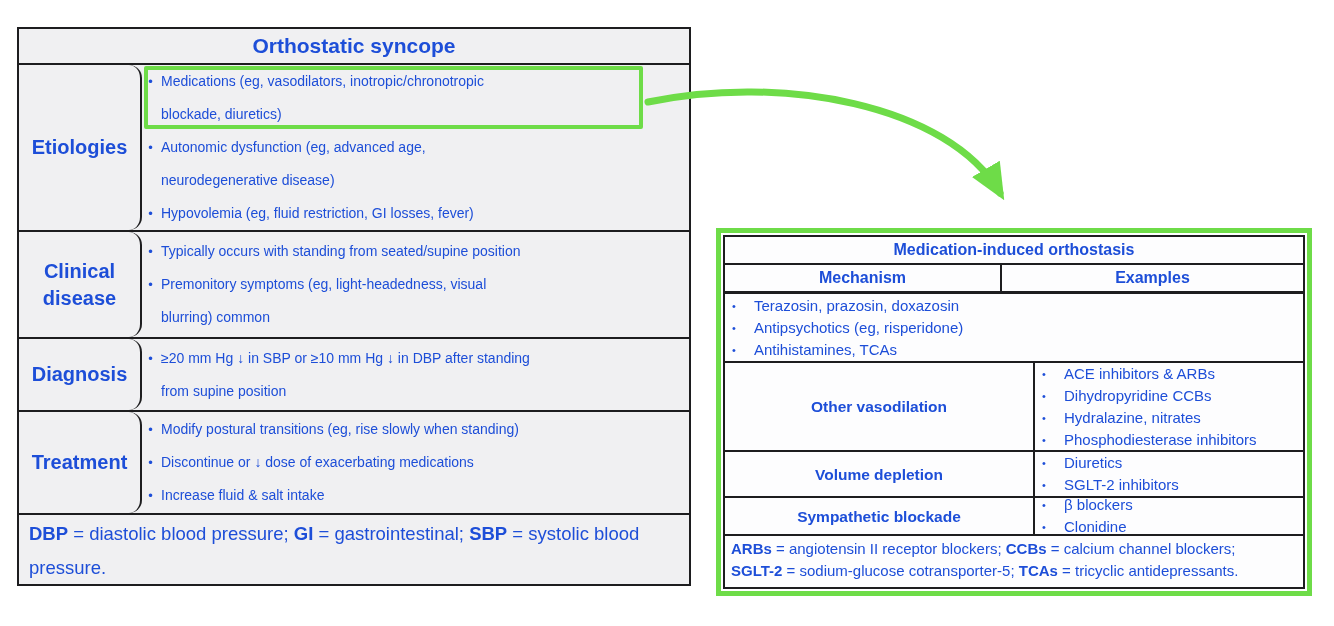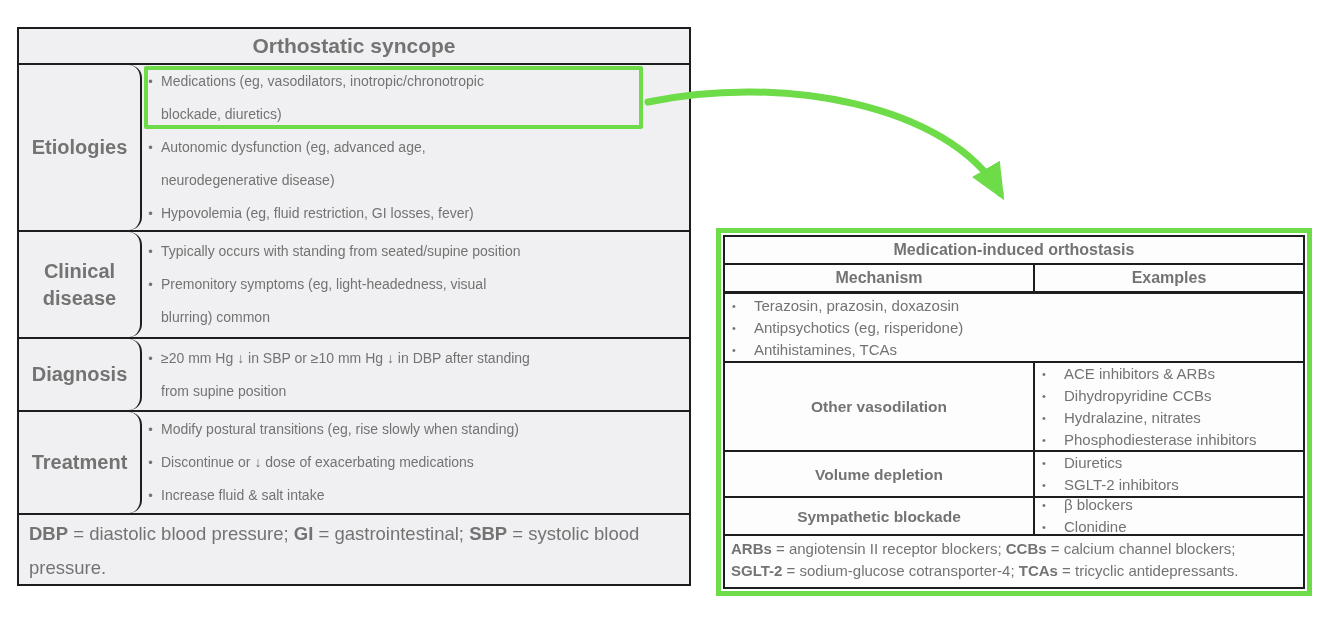--- a/index.html
+++ b/index.html
@@ -3,21 +3,21 @@
 <meta charset="utf-8">
 <style>
   :root{
     --green:#6edc48;
     --line:#1d1d1f;
     --left-bg:#f0f0f2;
     --right-bg:#fdfdfe;
   }
   html,body{margin:0;padding:0;background:#fff;}
   .page{position:relative;width:1334px;height:626px;background:#fff;overflow:hidden;
-        font-family:"Liberation Sans",sans-serif;color:#737373;}
+        font-family:"Liberation Sans",sans-serif;color:#1d4ed8;}
 
   
   .left-table{position:absolute;left:17px;top:27px;width:674px;height:559px;box-sizing:border-box;
               border:2px solid var(--line);background:var(--left-bg);display:flex;flex-direction:column;}
   .lt-title{height:34px;flex:none;border-bottom:2px solid var(--line);display:flex;align-items:center;
             justify-content:center;font-weight:bold;font-size:21px;}
   .lt-body{flex:none;display:flex;flex-direction:column;}
   .l-row{display:flex;box-sizing:border-box;border-bottom:2px solid var(--line);}
   .l-row:nth-child(1){height:167px;}
   .l-row:nth-child(2){height:107px;}
@@ -40,21 +40,21 @@
 
   
   .right-frame{position:absolute;left:716px;top:228px;width:596px;height:368px;box-sizing:border-box;
                border:5px solid var(--green);background:#fff;}
   .right-table{position:absolute;left:2px;top:2px;right:2px;bottom:2px;border:2px solid var(--line);
                background:var(--right-bg);display:flex;flex-direction:column;box-sizing:border-box;}
   .rt-title{height:28px;flex:none;box-sizing:border-box;border-bottom:2px solid var(--line);
             display:flex;align-items:center;justify-content:center;font-weight:bold;font-size:16px;}
   .rt-header{height:29px;flex:none;box-sizing:border-box;border-bottom:3px solid var(--line);
              display:flex;font-weight:bold;font-size:16px;}
-  .mech-col{width:310px;flex:none;box-sizing:border-box;border-right:2px solid var(--line);
+  .mech-col{width:277px;flex:none;box-sizing:border-box;border-right:2px solid var(--line);
             display:flex;align-items:center;justify-content:center;}
   .ex-col{flex:1;display:flex;align-items:center;justify-content:center;}
   .rt-body{flex:none;display:flex;flex-direction:column;}
   .r-row{display:flex;box-sizing:border-box;border-bottom:2px solid var(--line);}
   .r-row:nth-child(1){height:69px;}
   .r-row:nth-child(2){height:89px;}
   .r-row:nth-child(3){height:46px;}
   .r-row:nth-child(4){height:38px;}
   .r-row .mech{width:310px;flex:none;box-sizing:border-box;border-right:2px solid var(--line);
                display:flex;align-items:center;justify-content:center;text-align:center;
@@ -216,17 +216,17 @@
                 <span class="txt">β blockers</span>
               </div>
               <div class="r-bullet">
                 <span class="dot">•</span>
                 <span class="txt">Clonidine</span>
               </div>
             </div>
           </div>
         </div>
       <div class="rt-foot" id="right-foot"><b>ARBs</b><span> = angiotensin II receptor blockers; </span><b>CCBs</b><span> = calcium channel blockers;
-</span><b>SGLT-2</b><span> = sodium-glucose cotransporter-4; </span><b>TCAs</b><span> = tricyclic antidepressants.</span></div>
+</span><b>SGLT-2</b><span> = sodium-glucose cotransporter-5; </span><b>TCAs</b><span> = tricyclic antidepressants.</span></div>
     </div>
   </section>
 
 </div>
 
 </body></html>

